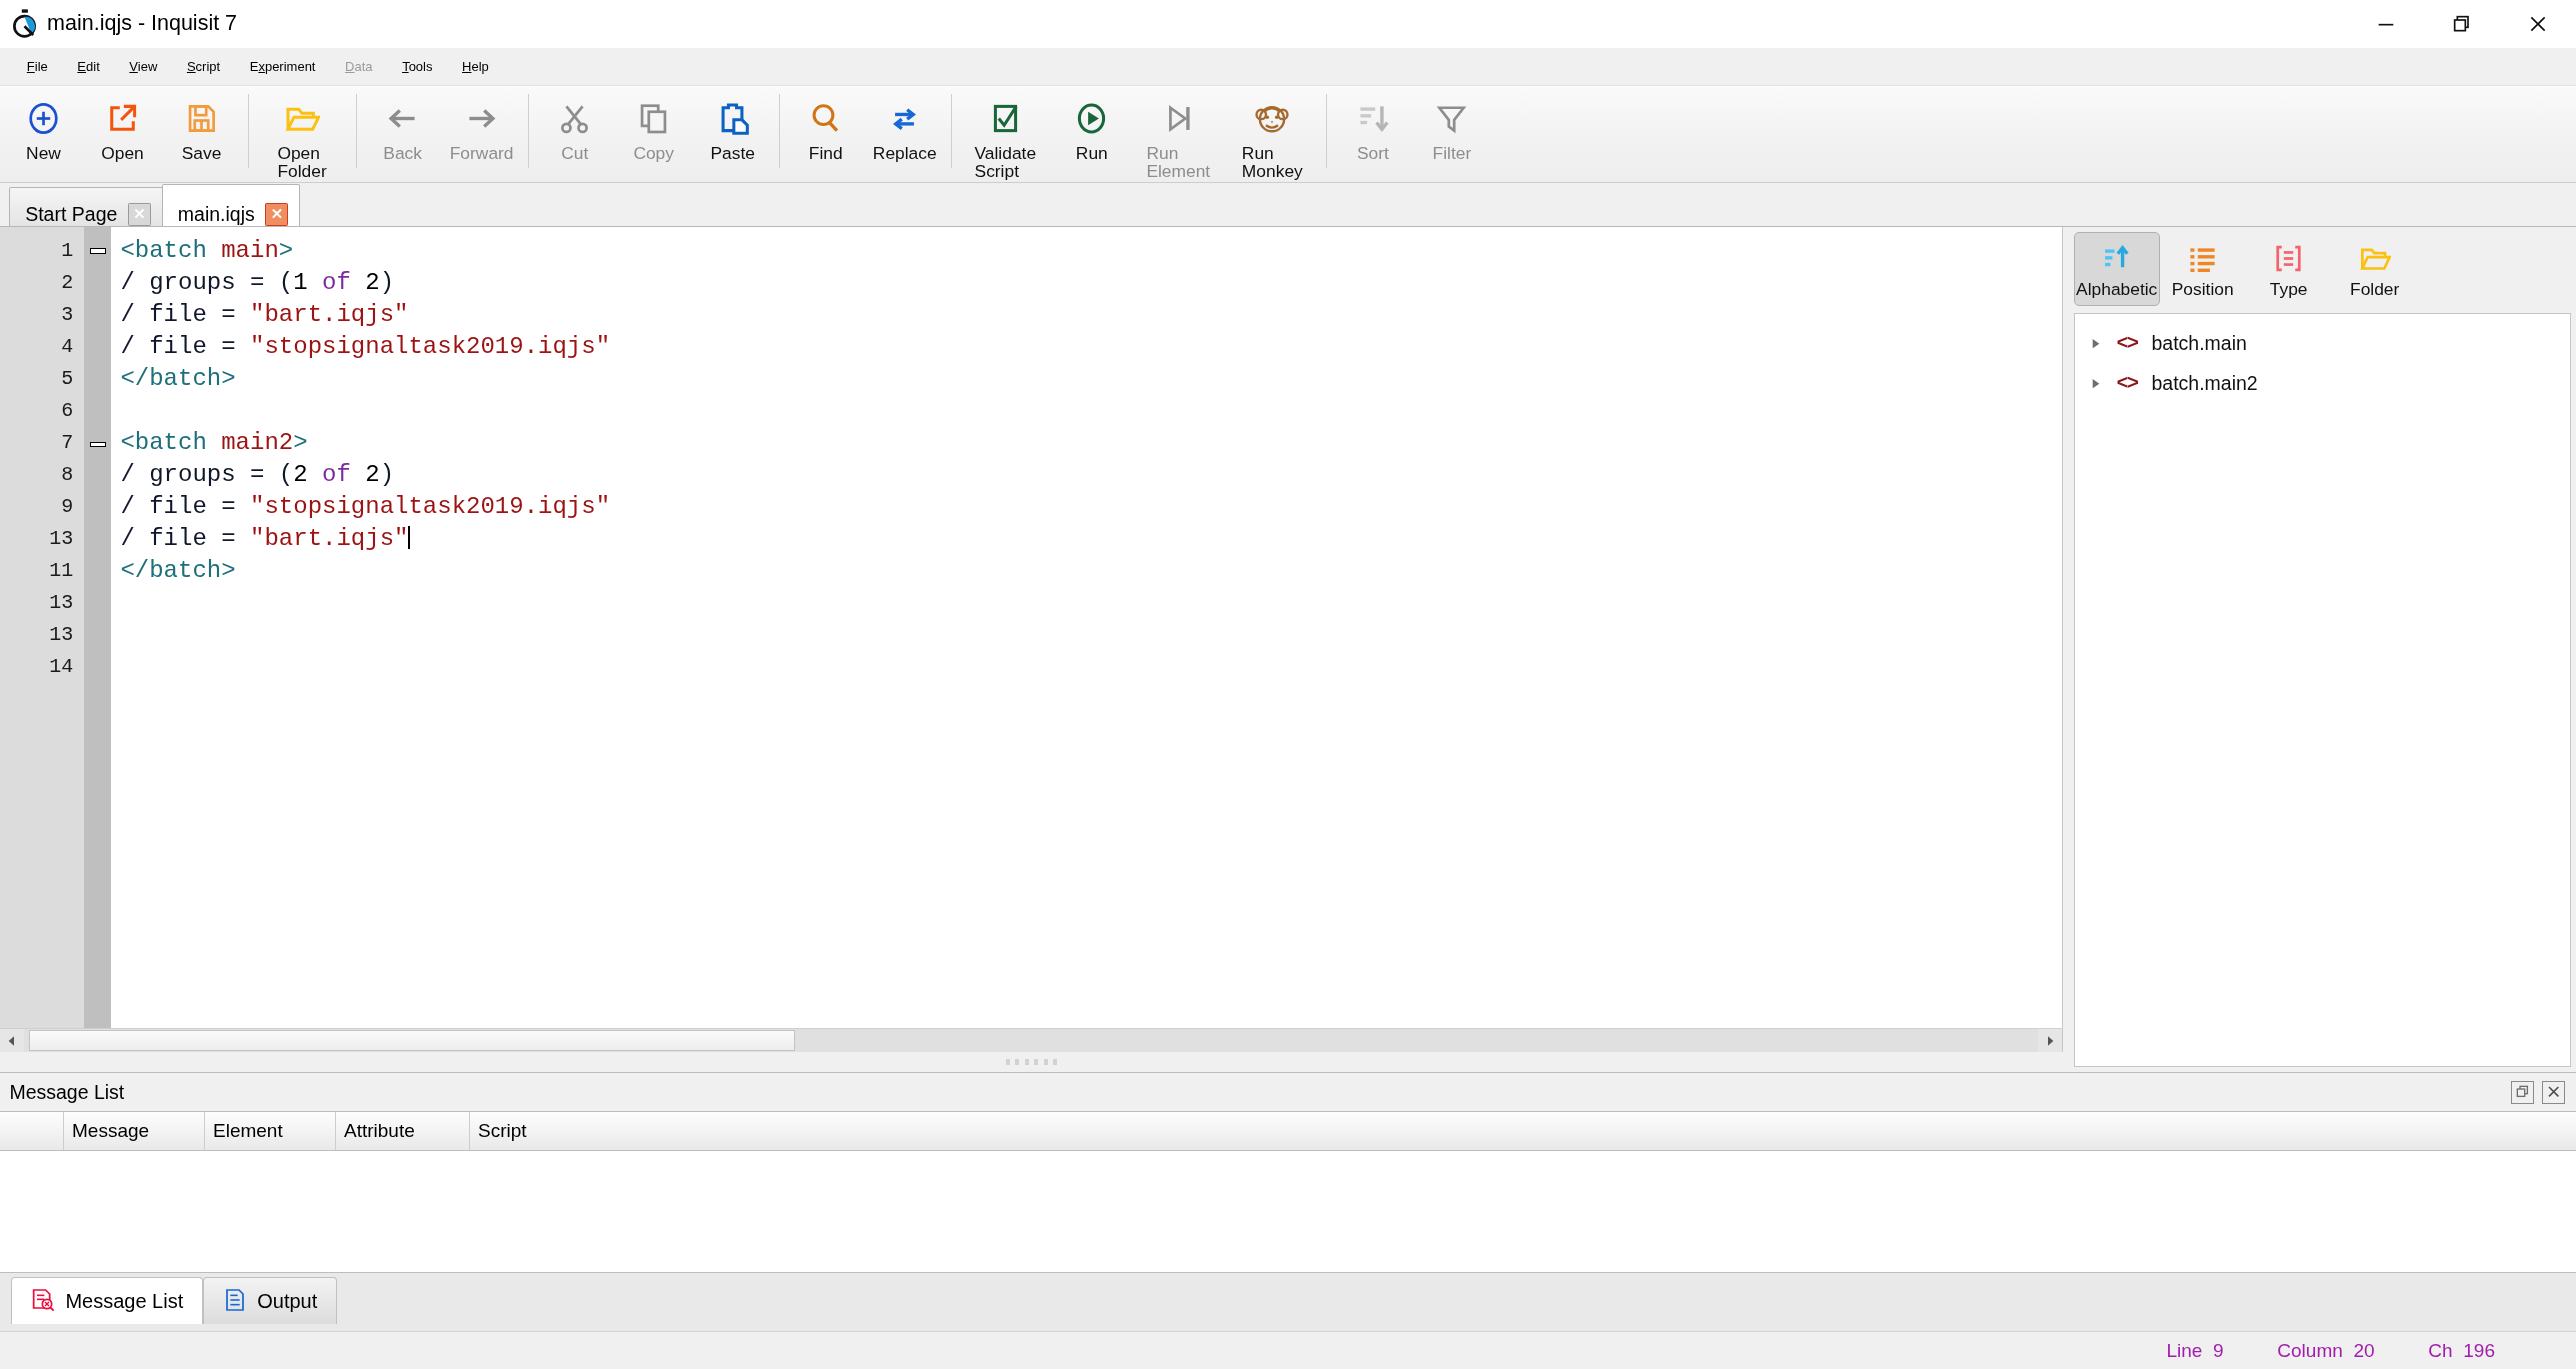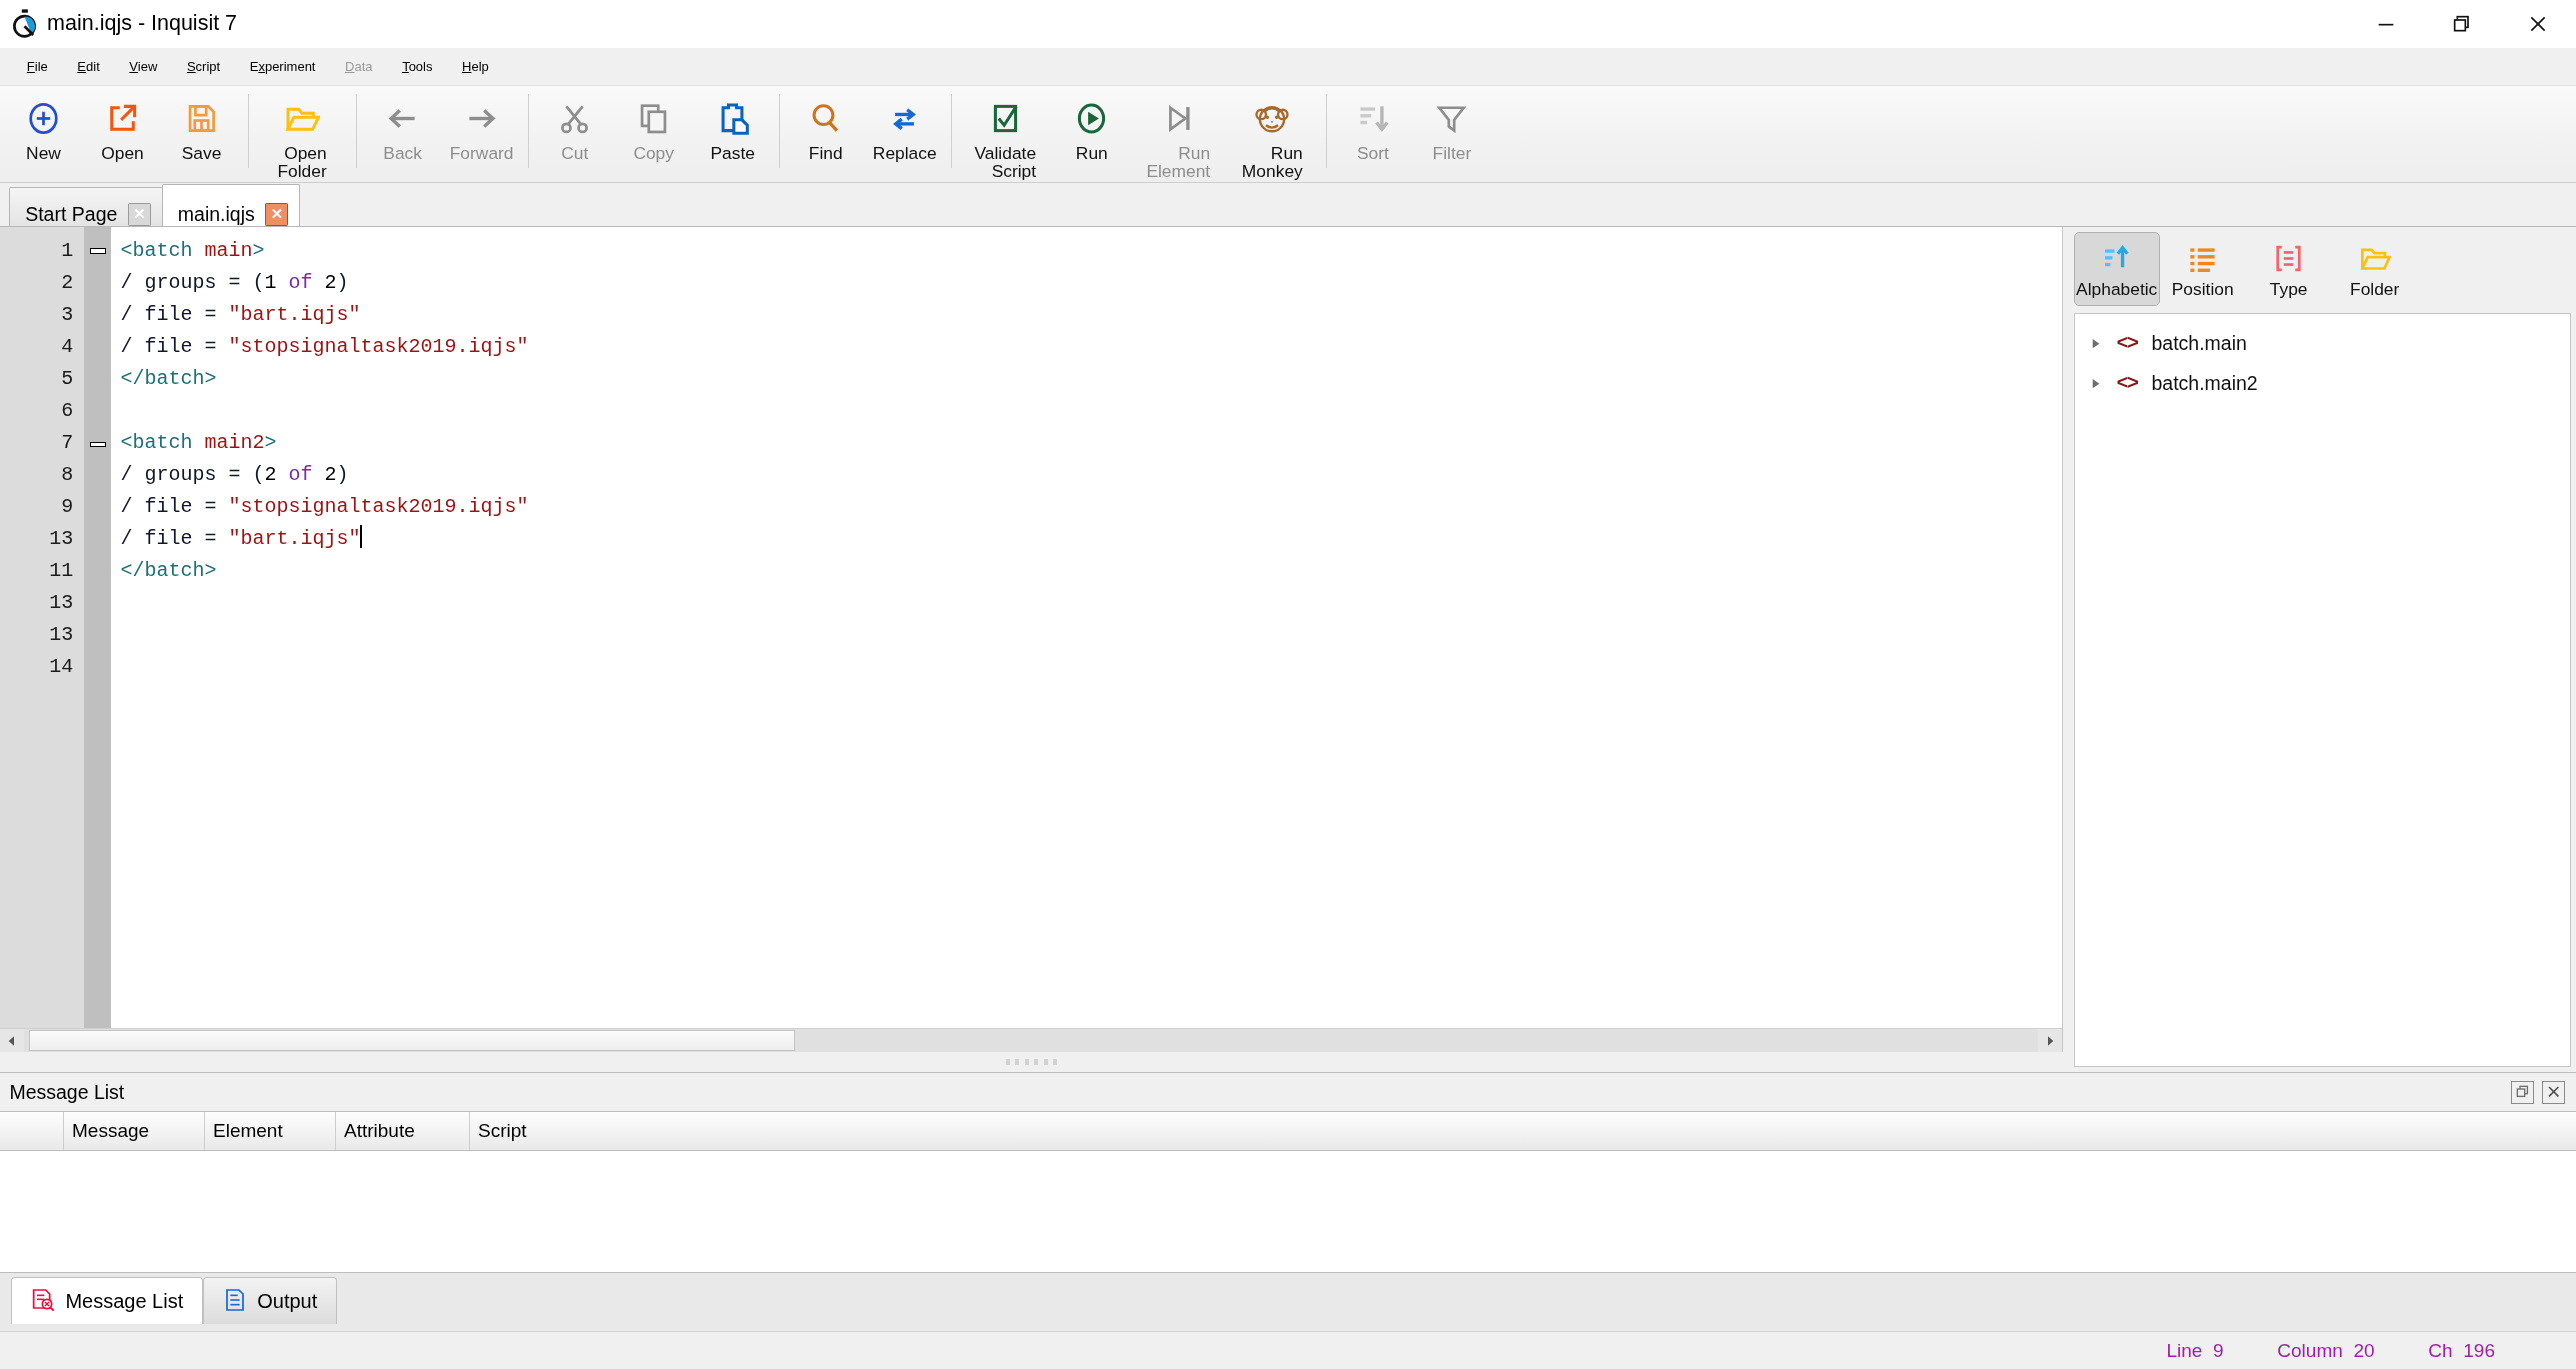--- a/index.html
+++ b/index.html
@@ -54,21 +54,21 @@
     padding-left: 4px;
   }
   .tb-btn {
     width: 79px; height: 96px;
     display: flex; flex-direction: column; align-items: center;
     padding-top: 10.7px;
   }
   .tb-btn.wide { width: 94px; }
   .tb-icon { height: 43px; display: flex; align-items: center; justify-content: center; }
   .tb-label {
-    margin-top: 4px; font-size: 17.4px; color: #111; text-align: right;
+    margin-top: 4px; font-size: 17.4px; color: #111; text-align: left;
     line-height: 1.08; white-space: pre-line;
   }
   .tb-btn.disabled .tb-label { color: #8d8d8d; }
   .tb-sep {
     width: 0.7px; height: 74px; background: #cfcfcf; margin: 8px 6.7px 0 6.7px;
     align-self: flex-start;
   }
 
   
   .tabstrip {
@@ -119,21 +119,21 @@
     flex: 0 0 27px; background: #bfbfbf; padding-top: 8px;
     position: relative;
   }
   .fold-marker {
     position: absolute; left: 4px; width: 19px; height: 17.4px;
     display: flex; align-items: center; justify-content: center;
   }
   .fold-marker .bar { width: 16px; height: 5.4px; background: #ffffff; border: 1.3px solid #000; }
   .code {
     flex: 1 1 auto; padding-top: 8px; padding-left: 9.4px;
-    font-family: "Liberation Mono", monospace; font-size: 20px;
+    font-family: "Liberation Mono", monospace; font-size: 24px;
     line-height: 32px; white-space: pre; color: #000; overflow: hidden;
     position: relative;
   }
   .tok-tag { color: #1d6f79; }
   .tok-name { color: #9d1212; }
   .tok-attr { color: #0f172a; }
   .tok-str  { color: #9d1212; }
   .tok-num  { color: #000000; }
   .tok-kw   { color: #7d2a9e; }
   .caret {

